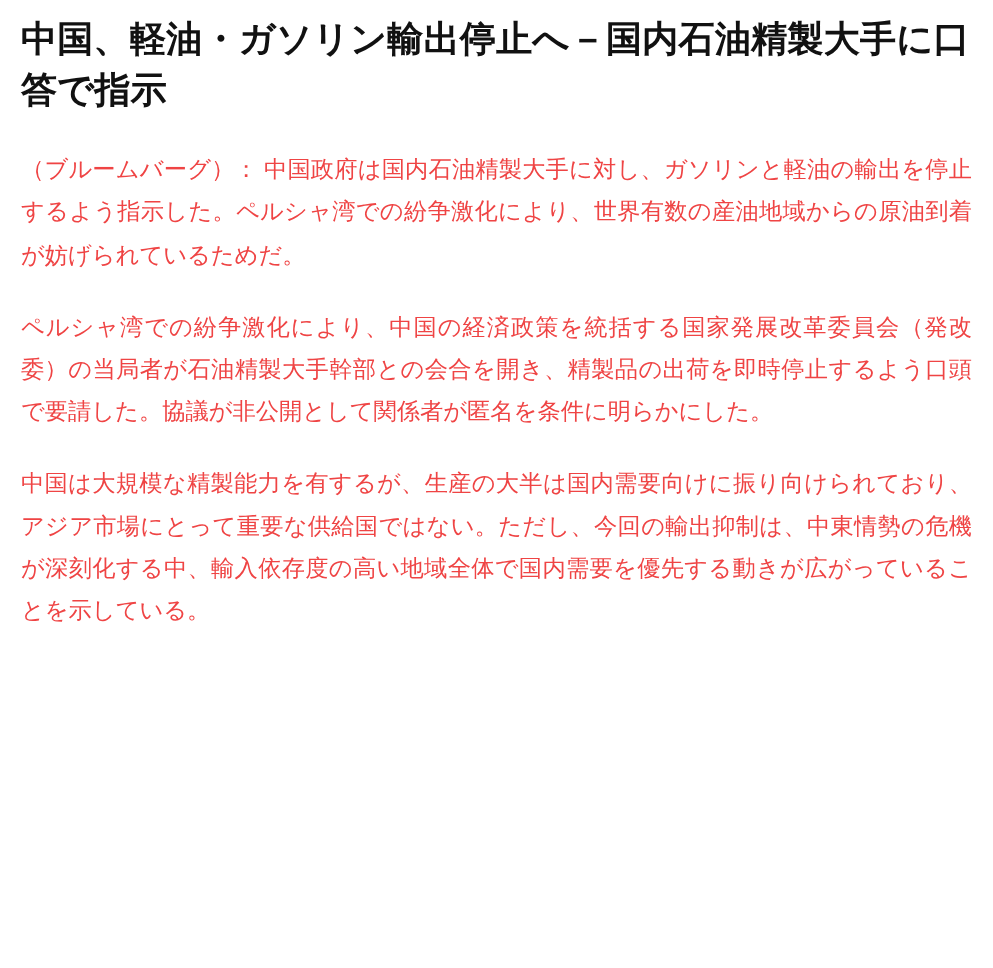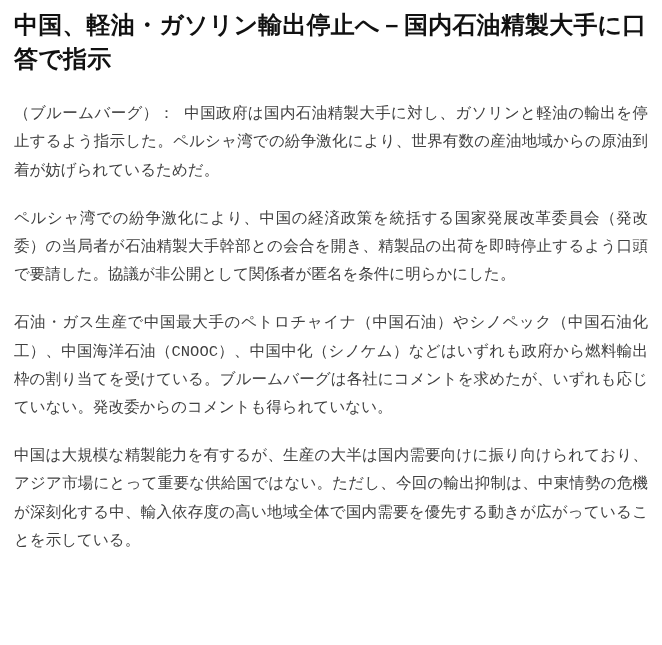--- a/index.html
+++ b/index.html
@@ -13,43 +13,42 @@
     font-family: "Liberation Serif", "DejaVu Serif", serif;
     color: #1a1a1a;
     overflow: hidden;
   }
   .article {
     padding: 10px 14px 0 14px;
     box-sizing: border-box;
     width: 662px;
   }
   .headline {
-    font-family: Liberation Mono, monospace;
+    font-family: Liberation Serif, serif;
     font-size: 24px;
     line-height: 1.42;
     font-weight: bold;
     color: #111111;
     margin: 0 0 22px 0;
     letter-spacing: 0.2px;
   }
   .body-paragraph {
-    font-family: Liberation Mono, monospace;
+    font-family: Liberation Serif, serif;
     font-size: 15.5px;
     line-height: 1.82;
-    color: #404040;
+    color: #ef4444;
     margin: 16px 0 20px 0;
     text-align: justify;
     text-justify: inter-ideograph;
   }
   .body-paragraph:last-child {
     margin-bottom: 0;
   }
 </style>
 </head>
 <body>
 
 <div class="article">
   <h1 class="headline">中国、軽油・ガソリン輸出停止へ－国内石油精製大手に口答で指示</h1>
   <p class="body-paragraph">（ブルームバーグ）： 中国政府は国内石油精製大手に対し、ガソリンと軽油の輸出を停止するよう指示した。ペルシャ湾での紛争激化により、世界有数の産油地域からの原油到着が妨げられているためだ。</p>
   <p class="body-paragraph">ペルシャ湾での紛争激化により、中国の経済政策を統括する国家発展改革委員会（発改委）の当局者が石油精製大手幹部との会合を開き、精製品の出荷を即時停止するよう口頭で要請した。協議が非公開として関係者が匿名を条件に明らかにした。</p>
-  <p class="body-paragraph">石油・ガス生産で中国最大手のペトロチャイナ（中国石油）やシノペック（中国石油化工）、中国海洋石油（CNOOC）、中国中化（シノケム）などはいずれも政府から燃料輸出枠の割り当てを受けている。ブルームバーグは各社にコメントを求めたが、いずれも応じていない。発改委からのコメントも得られていない。</p>
   <p class="body-paragraph">中国は大規模な精製能力を有するが、生産の大半は国内需要向けに振り向けられており、アジア市場にとって重要な供給国ではない。ただし、今回の輸出抑制は、中東情勢の危機が深刻化する中、輸入依存度の高い地域全体で国内需要を優先する動きが広がっていることを示している。</p>
 </div>
 
 </body></html>

